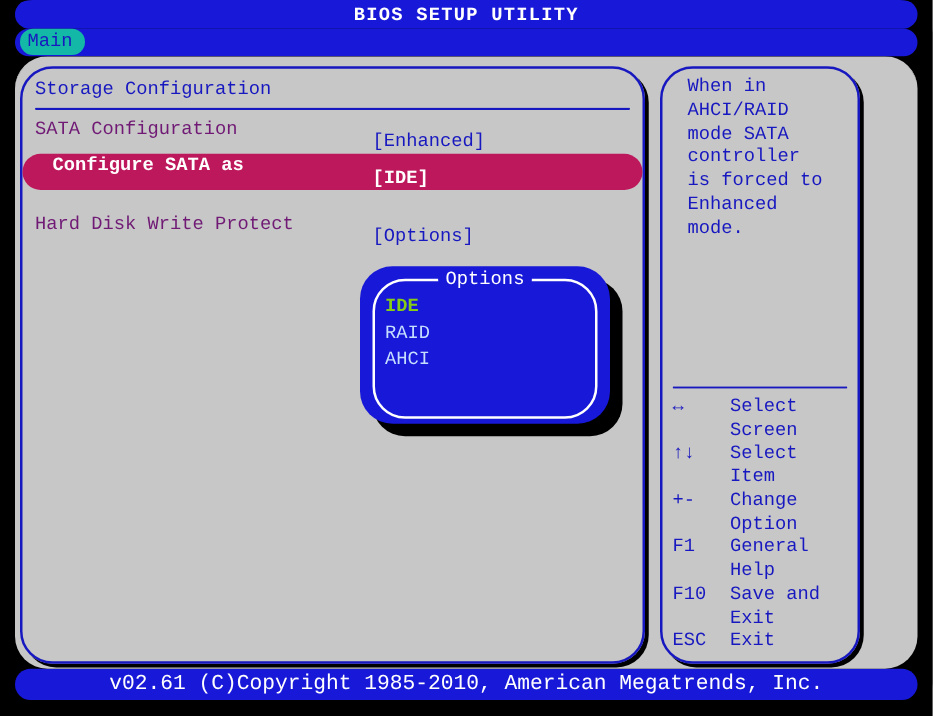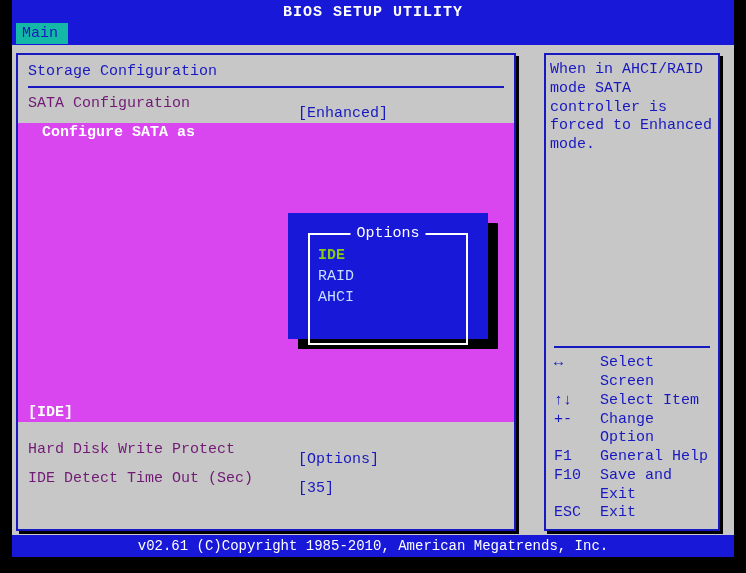--- a/index.html
+++ b/index.html
@@ -1,15 +1,15 @@
 <!DOCTYPE html>
 <html><head>
 <meta charset="utf-8">
 <style>
-  * { box-sizing: border-box; margin: 0; padding: 0; }
+  * { box-sizing: border-box; margin: 0; padding: 0; border-radius: 26px; }
   body {
     background: #000;
     font-family: "Courier New", monospace;
     font-size: 15px;
     width: 746px;
     height: 573px;
     overflow: hidden;
     color: #1818c0;
   }
   .screen {
@@ -54,45 +54,45 @@
     position: absolute;
     left: 4px;
     top: 6px;
     width: 500px;
     height: 478px;
     border: 2px solid #1818c0;
     box-shadow: 3px 3px 0 #000;
   }
   .box-right {
     position: absolute;
-    left: 532px;
+    left: 516px;
     top: 6px;
-    width: 176px;
+    width: 160px;
     height: 478px;
     border: 2px solid #1818c0;
     box-shadow: 3px 3px 0 #000;
-    padding: 6px 4px;
+    padding: 6px 20px;
     color: #1818c0;
   }
   .section-title {
     color: #1818c0;
     padding: 8px 10px 2px 10px;
   }
   .hr {
     border: none;
     border-top: 2px solid #1818c0;
     margin: 4px 10px 6px 10px;
   }
   .row {
     display: flex;
     padding: 1px 10px;
   }
   .lbl { flex: 0 0 270px; color: #701a75; }
   .val { color: #1818c0; margin-top: 10px; }
-  .row.sel { background: #d946ef; flex-direction: column; }
+  .row.sel { background: #be185d; }
   .row.sel .lbl, .row.sel .val { color: #fff; font-weight: bold; }
   .indent { padding-left: 14px; }
   .popup-shadow {
     position: absolute;
     left: 280px;
     top: 168px;
     width: 200px;
     height: 126px;
     background: #000;
   }
@@ -100,21 +100,21 @@
     position: absolute;
     left: 270px;
     top: 158px;
     width: 200px;
     height: 126px;
     background: #1818d8;
     color: #fff;
   }
   .popup-inner {
     border: 2px solid #fff;
-    margin: 20px;
+    margin: 10px;
     height: 112px;
     position: relative;
   }
   .popup-title {
     position: absolute;
     top: -10px;
     left: 50%;
     transform: translateX(-50%);
     background: #1818d8;
     padding: 0 6px;
@@ -130,21 +130,21 @@
   .keys { line-height: 1.25; }
   .kr { display: flex; }
   .kk { flex: 0 0 46px; }
   .footer {
     background: #1818d8;
     color: #fff;
     text-align: center;
     width: 722px;
     margin-left: 12px;
     padding: 3px 0;
-    font-size: 14px;
+    font-size: 17px;
   }
   .keys-block { position: absolute; bottom: 6px; left: 8px; right: 8px; }
 </style>
 </head>
 <body>
 
 <div class="screen">
 
   <div class="titlebar">
     <span>BIOS SETUP UTILITY</span>
@@ -170,24 +170,20 @@
         <span class="val">[IDE]</span>
       </div>
 
       <div class="row" style="height:18px"></div>
 
       <div class="row">
         <span class="lbl">Hard Disk Write Protect</span>
         <span class="val">[Options]</span>
       </div>
 
-      <div class="row">
-        <span class="lbl">IDE Detect Time Out (Sec)</span>
-        <span class="val">[35]</span>
-      </div>
 
       <div class="popup-shadow"></div>
       <div class="popup">
         <div class="popup-inner">
           <span class="popup-title">Options</span>
           <div style="height:10px"></div>
           <div class="opt selopt">IDE</div>
           <div class="opt">RAID</div>
           <div class="opt">AHCI</div>
         </div>

